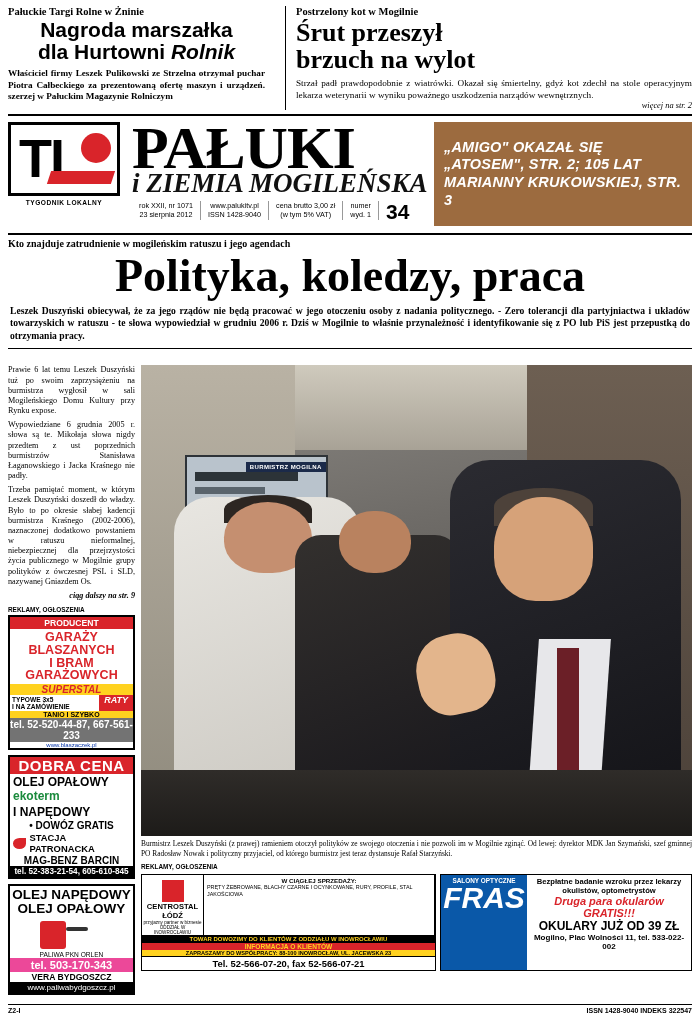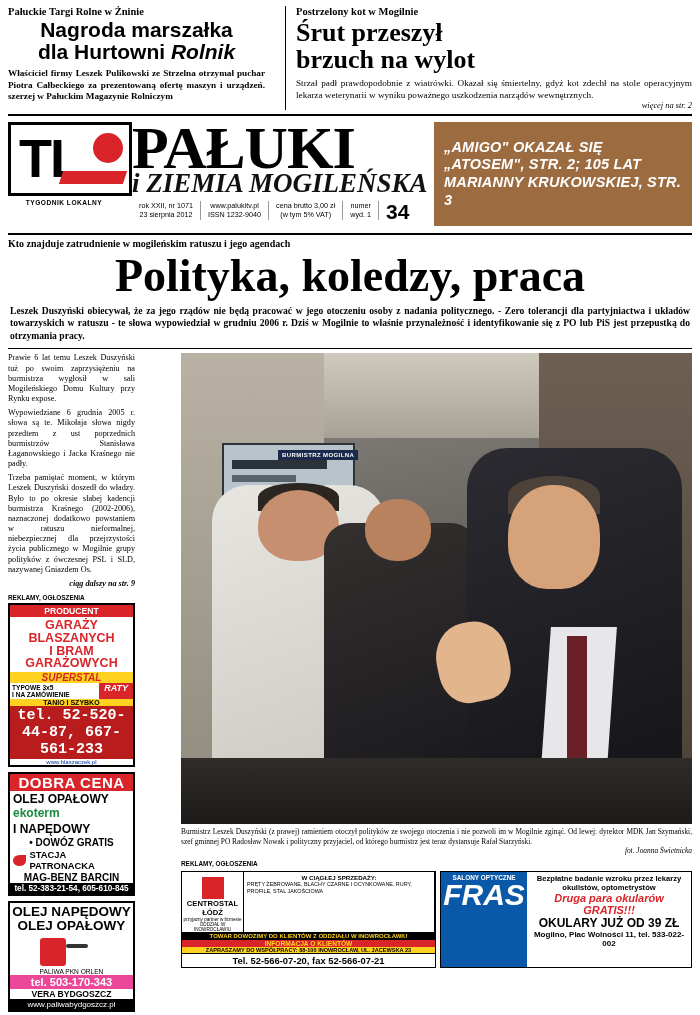--- a/index.html
+++ b/index.html
@@ -23,21 +23,21 @@
   .top-left .head em { font-style:italic; }
   .top-right .head { font-size:26px; font-weight:bold; line-height:1.04; font-family:"Liberation Serif", serif; }
   .lede { font-size:9.2px; line-height:1.25; text-align:justify; margin-top:5px; font-family:"Liberation Serif", serif; }
   .lede.bolded { font-weight:bold; }
   .more { text-align:right; font-style:italic; font-size:8.4px; }
 
   
   .masthead { display:flex; align-items:stretch; margin-top:6px; height:104px; }
   .logo-box { width:120px; position:relative; }
   .logo-tl {
-    width:124px; height:74px; border:3px solid #000; position:relative;
+    width:112px; height:74px; border:3px solid #000; position:relative;
     font-family:"Liberation Sans", sans-serif;
   }
   .logo-tl .tl-text {
     position:absolute; left:8px; top:2px; font-size:54px; font-weight:bold; letter-spacing:-2px;
   }
   .logo-tl .red-dot {
     position:absolute; width:30px; height:30px; border-radius:50%; background:#d9242a; right:6px; top:8px;
   }
   .logo-tl .red-swoosh {
     position:absolute; width:64px; height:13px; background:#d9242a; right:4px; bottom:9px; transform:skewX(-18deg);
@@ -67,21 +67,21 @@
   
   .lead-kicker { font-size:10px; font-weight:bold; margin-top:7px; padding-top:3px; border-top:2px solid #000;}
   .lead-head {
     font-size:46px; font-weight:bold; text-align:center; line-height:1.02; margin:4px 0 5px 0;
     font-family:"Liberation Serif", serif;
   }
   .lead-deck { font-size:9.6px; line-height:1.3; text-align:justify; font-weight:bold; padding:0 2px; }
   .rule { border-top:1px solid #000; margin:6px 0 4px 0; }
 
   
-  .body-row { display:flex; margin-top:4px;gap:40px; }
+  .body-row { display:flex; margin-top:16px; }
   .col-text { width:133px; padding-right:6px; }
   .col-text p { font-size:8.2px; line-height:1.24; text-align:justify; margin:0 0 4px 0; }
   .col-text .cont { font-style:italic; font-weight:bold; text-align:right; font-size:8.2px; }
   .photo-wrap { flex:1; }
   .photo {
     width:100%; height:471px; position:relative; overflow:hidden;
     background:linear-gradient(170deg,#8d8a85 0%, #6f6c68 35%, #55524f 70%, #3a3836 100%);
   }
   .photo .wall-l { position:absolute; left:0; top:0; width:28%; height:100%; background:linear-gradient(180deg,#b9b2a4,#8e897c); }
   .photo .wall-r { position:absolute; right:0; top:0; width:30%; height:100%; background:linear-gradient(180deg,#6d5f52,#4a4038); }
@@ -152,21 +152,21 @@
   .ads-label { font-size:6.4px; font-weight:bold; margin:5px 0 2px 0; font-family:"Liberation Sans", sans-serif; }
   .ad-box { border:2px solid #000; margin-bottom:5px; font-family:"Liberation Sans", sans-serif; }
   .ad-garage { background:#fff; }
   .ad-garage .t1 { background:#d9242a; color:#fff; font-size:8.6px; font-weight:bold; text-align:center; padding:1px 0; }
   .ad-garage .t2 { color:#d9242a; font-size:12.5px; font-weight:bold; text-align:center; line-height:1.02; padding:2px 8px; }
   .ad-garage .superstal { background:#ffd21f; color:#d9242a; font-weight:bold; font-size:10px; text-align:center; font-style:italic; }
   .ad-garage .row3 { display:flex; font-size:6.6px; font-weight:bold; }
   .ad-garage .row3 .l { flex:1; padding:1px 2px; }
   .ad-garage .raty { background:#d9242a; color:#fff; font-size:9px; font-style:italic; padding:0 5px; font-weight:bold;}
   .ad-garage .tanio { background:#ffd21f; font-size:7px; font-weight:bold; text-align:center; }
-  .ad-garage .tel { background:#b91c1c; color:#fff; font-size:15px; font-weight:bold; text-align:center; padding:1px 0;font-family:Liberation Mono, monospace; }
+  .ad-garage .tel { background:#737373; color:#fff; font-size:10px; font-weight:bold; text-align:center; padding:1px 0; }
   .ad-garage .www { font-size:6px; text-align:center; color:#0033aa; }
 
   .ad-fuel .hdr { background:#d9242a; color:#fff; font-size:15px; font-weight:bold; text-align:center; letter-spacing:0.5px; }
   .ad-fuel .ln { font-size:12px; font-weight:bold; padding:1px 3px; }
   .ad-fuel .ln .grn { color:#1a8a3c; }
   .ad-fuel .dowoz { font-size:10px; font-weight:bold; text-align:center; color:#000; }
   .ad-fuel .orlen { display:flex; align-items:center; gap:3px; padding:1px 3px; }
   .ad-fuel .orlen .mark { width:14px; height:11px; background:#d9242a; border-radius:50% 0 50% 50%; }
   .ad-fuel .orlen .txt { font-size:9.4px; font-weight:bold; }
   .ad-fuel .tel { background:#000; color:#fff; font-size:8.2px; font-weight:bold; text-align:center; padding:1px 0; }
@@ -247,21 +247,21 @@
       <div class="logo-sub">TYGODNIK LOKALNY</div>
     </div>
 
     <div class="title-box">
       <div class="title-main">PAŁUKI</div>
       <div class="title-sub">i ZIEMIA MOGILEŃSKA</div>
       <div class="meta-row">
         <div class="meta-cell" style="white-space:pre-line">rok XXII, nr 1071
 23 sierpnia 2012</div>
         <div class="meta-cell" style="white-space:pre-line">www.palukitv.pl
-ISSN 1232-9040</div>
+ISSN 1428-9040</div>
         <div class="meta-cell" style="white-space:pre-line">cena brutto 3,00 zł
 (w tym 5% VAT)</div>
         <div class="meta-cell" style="white-space:pre-line">numer
 wyd. 1</div>
         <div class="meta-cell issue-no">34</div>
       </div>
     </div>
 
     <div class="promo-box">„AMIGO" OKAZAŁ SIĘ „ATOSEM", STR. 2; 105 LAT MARIANNY KRUKOWSKIEJ, STR. 3</div>
   </div>
@@ -350,21 +350,20 @@
         <div class="man-right-shirt"></div>
         <div class="man-right-tie"></div>
         <div class="man-right-hair"></div>
         <div class="man-right-head"></div>
         <div class="hand"></div>
         <div class="cup"></div>
         <div class="floorline"></div>
       </div>
       <div class="caption">
         <span>Burmistrz Leszek Duszyński (z prawej) ramieniem otoczył polityków ze swojego otoczenia i nie pozwoli im w Mogilnie zginąć. Od lewej: dyrektor MDK Jan Szymański, szef gminnej PO Radosław Nowak i polityczny przyjaciel, od którego burmistrz jest teraz dystansuje Rafał Starzyński.</span>
-        <span class="credit">fot. Joanna Świetnicka</span>
       </div>
 
       <div class="ads-label">REKLAMY, OGŁOSZENIA</div>
 
       <div class="bottom-strip">
         <div class="ad-centrostal">
           <div class="top">
             <div class="logo">
               <div class="sq"></div>
               <div class="nm">CENTROSTAL ŁÓDŹ</div>

